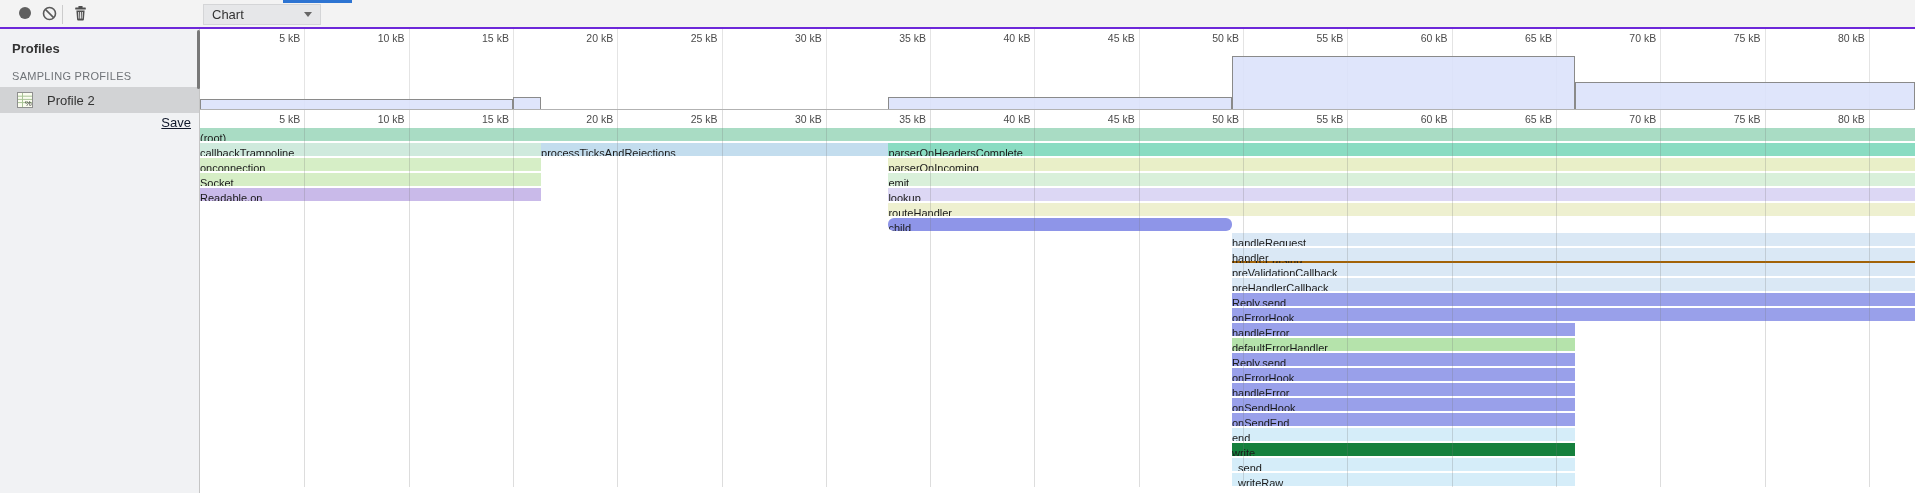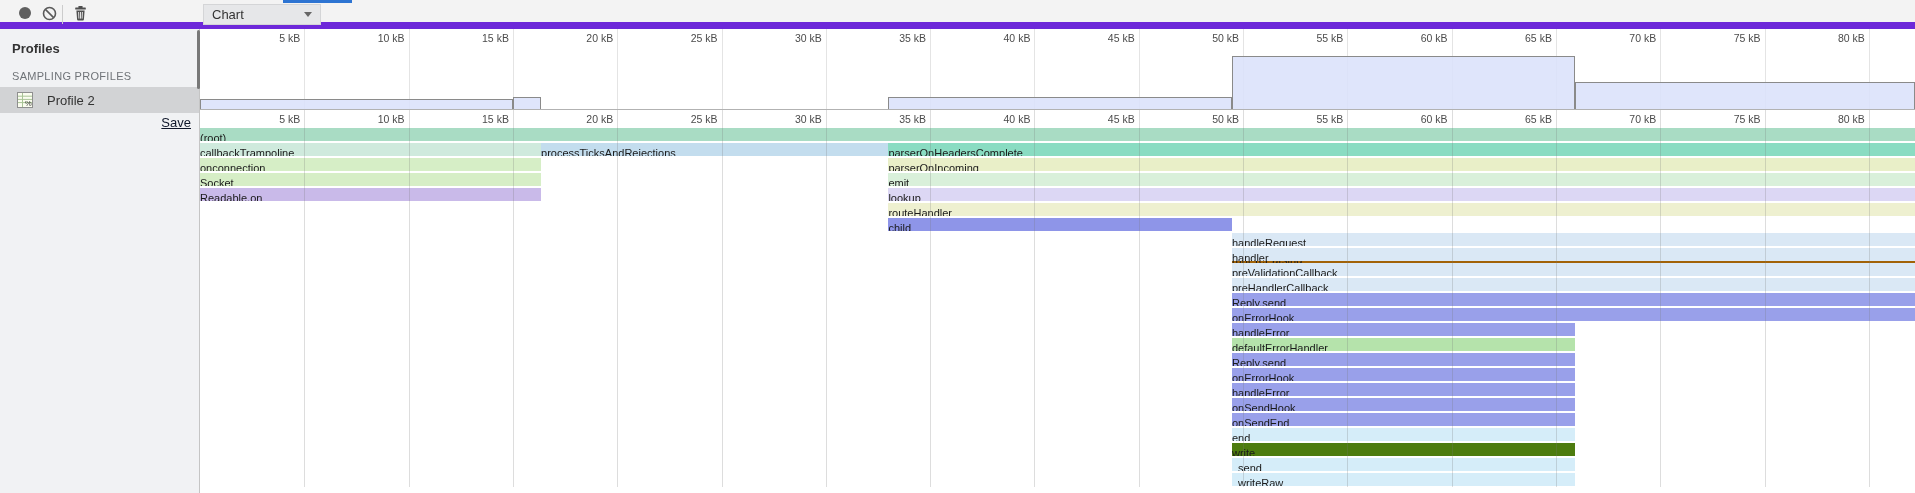--- a/index.html
+++ b/index.html
@@ -1,20 +1,20 @@
 <!DOCTYPE html>
 <html><head>
 <meta charset="utf-8">
 <style>
   html,body{margin:0;padding:0;background:#fff;}
   #app{position:relative;width:1915px;height:493px;background:#fff;overflow:hidden;
        font-family:"Liberation Sans",sans-serif;-webkit-font-smoothing:antialiased;}
   
   .toolbar{position:absolute;left:0;top:0;width:1915px;height:29px;background:#f3f3f3;
-           border-bottom:7px solid #6d28d9;box-sizing:border-box;}
+           border-bottom:2px solid #6d28d9;box-sizing:border-box;}
   .tab-indicator{position:absolute;left:283px;top:0;width:69px;height:3px;}
   .tb-btn{position:absolute;top:7px;width:16px;height:16px;display:flex;align-items:center;justify-content:center;cursor:pointer;}
   .tb-sep{position:absolute;left:62px;top:5px;width:1px;height:19px;background:#ccc;}
   .view-select{position:absolute;left:203px;top:4px;width:118px;height:21px;background:#e6e7e9;
                border:1px solid #d4d5d7;box-sizing:border-box;display:flex;align-items:center;
                font-size:13px;color:#333;padding:0 8px;cursor:pointer;}
   .view-select .caret{margin-left:auto;width:0;height:0;border-left:4px solid transparent;
                border-right:4px solid transparent;border-top:5px solid #666;}
   
   .sidebar{position:absolute;left:0;top:29px;width:200px;height:464px;background:#f1f2f4;
@@ -178,34 +178,34 @@
       <div class="bar" style="left: 0px; width: 341.061px; top: 114px; background: rgb(207, 234, 221);"><span>callbackTrampoline</span></div>
       <div class="bar" style="left: 341.061px; width: 347.319px; top: 114px; background: rgb(195, 221, 238);"><span>processTicksAndRejections</span></div>
       <div class="bar" style="left: 688.38px; width: 1026.31px; top: 114px; background: rgb(138, 220, 194);"><span>parserOnHeadersComplete</span></div>
       <div class="bar" style="left: 0px; width: 341.061px; top: 129px; background: rgb(214, 238, 198);"><span>onconnection</span></div>
       <div class="bar" style="left: 688.38px; width: 1026.31px; top: 129px; background: rgb(233, 239, 200);"><span>parserOnIncoming</span></div>
       <div class="bar" style="left: 0px; width: 341.061px; top: 144px; background: rgb(214, 238, 198);"><span>Socket</span></div>
       <div class="bar" style="left: 688.38px; width: 1026.31px; top: 144px; background: rgb(217, 240, 218);"><span>emit</span></div>
       <div class="bar" style="left: 0px; width: 341.061px; top: 159px; background: rgb(201, 186, 233);"><span>Readable.on</span></div>
       <div class="bar" style="left: 688.38px; width: 1026.31px; top: 159px; background: rgb(220, 215, 244);"><span>lookup</span></div>
       <div class="bar" style="left: 688.38px; width: 1026.31px; top: 174px; background: rgb(238, 240, 208);"><span>routeHandler</span></div>
-      <div class="bar dotted" style="left: 688.38px; width: 343.564px; top: 189px; background: rgb(142, 149, 232);"><span>child</span></div>
+      <div class="bar dotted" style="left: 688.38px; width: 343.564px; top: 189px; background: rgb(142, 149, 232); border-radius: 6px;"><span>child</span></div>
       <div class="bar" style="left: 1031.94px; width: 682.748px; top: 189px; background: #a16207; margin-top: 32px;"><span>runPreParsing</span></div>
       <div class="bar" style="left: 1031.94px; width: 682.748px; top: 204px; background: rgb(218, 232, 245);"><span>handleRequest</span></div>
       <div class="bar" style="left: 1031.94px; width: 682.748px; top: 219px; background: rgb(218, 232, 245);"><span>handler</span></div>
       <div class="bar" style="left: 1031.94px; width: 682.748px; top: 234px; background: rgb(218, 232, 245);"><span>preValidationCallback</span></div>
       <div class="bar" style="left: 1031.94px; width: 682.748px; top: 249px; background: rgb(218, 232, 245);"><span>preHandlerCallback</span></div>
       <div class="bar" style="left: 1031.94px; width: 682.748px; top: 264px; background: rgb(153, 160, 234);"><span>Reply.send</span></div>
       <div class="bar" style="left: 1031.94px; width: 682.748px; top: 279px; background: rgb(153, 160, 234);"><span>onErrorHook</span></div>
       <div class="bar" style="left: 1031.94px; width: 342.73px; top: 294px; background: rgb(153, 160, 234);"><span>handleError</span></div>
       <div class="bar" style="left: 1031.94px; width: 342.73px; top: 309px; background: rgb(181, 227, 171);"><span>defaultErrorHandler</span></div>
       <div class="bar" style="left: 1031.94px; width: 342.73px; top: 324px; background: rgb(153, 160, 234);"><span>Reply.send</span></div>
       <div class="bar" style="left: 1031.94px; width: 342.73px; top: 339px; background: rgb(153, 160, 234);"><span>onErrorHook</span></div>
       <div class="bar" style="left: 1031.94px; width: 342.73px; top: 354px; background: rgb(153, 160, 234);"><span>handleError</span></div>
       <div class="bar" style="left: 1031.94px; width: 342.73px; top: 369px; background: rgb(153, 160, 234);"><span>onSendHook</span></div>
       <div class="bar" style="left: 1031.94px; width: 342.73px; top: 384px; background: rgb(153, 160, 234);"><span>onSendEnd</span></div>
       <div class="bar" style="left: 1031.94px; width: 342.73px; top: 399px; background: rgb(213, 237, 249);"><span>end</span></div>
-      <div class="bar" style="left: 1031.94px; width: 342.73px; top: 414px; background: #4d7c0f;"><span>write_</span></div>
+      <div class="bar" style="left: 1031.94px; width: 342.73px; top: 414px; background: #15803d;"><span>write_</span></div>
       <div class="bar" style="left: 1031.94px; width: 342.73px; top: 429px; background: rgb(213, 237, 249);"><span>_send</span></div>
       <div class="bar" style="left: 1031.94px; width: 342.73px; top: 444px; background: rgb(213, 237, 249);"><span>_writeRaw</span></div>
     </div>
 
 </div>
 
 </body></html>

